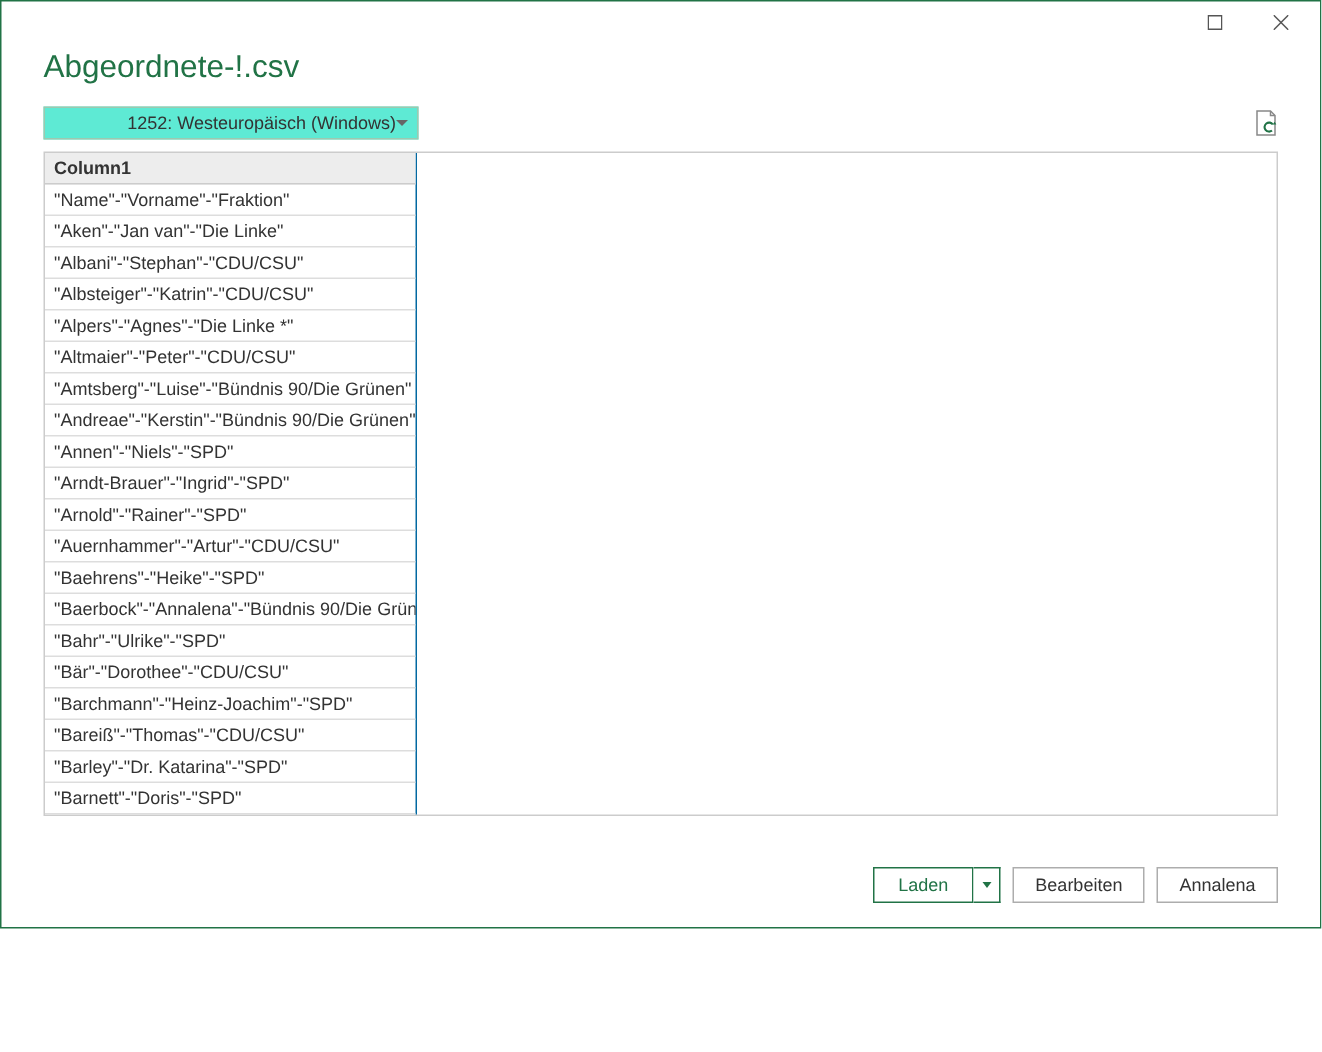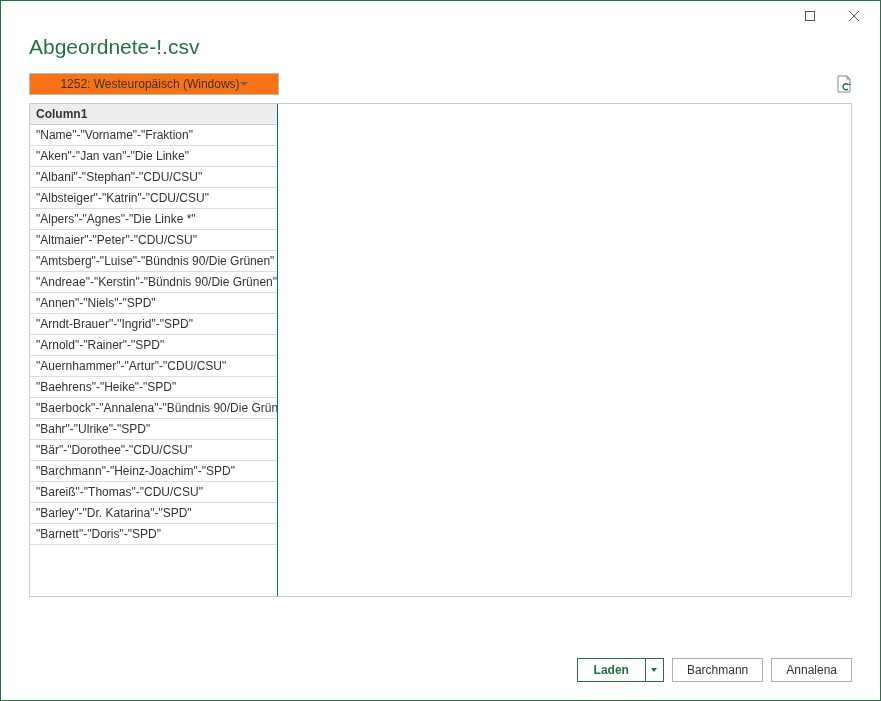--- a/index.html
+++ b/index.html
@@ -9,21 +9,21 @@
     height: 701px;
     font-family: "Segoe UI", sans-serif;
     font-size: 12px;
     color: #444;
     background: #fff;
     overflow: hidden;
   }
   .window {
     box-sizing: border-box;
     width: 881px;
-    height: 701px;
+    height: 619px;
     border: 1px solid #217346;
     background: #fff;
     display: flex;
     flex-direction: column;
   }
   .titlebar {
     height: 30px;
     display: flex;
     justify-content: flex-end;
     align-items: center;
@@ -57,24 +57,24 @@
   }
   .origin-row {
     display: flex;
     align-items: center;
     justify-content: space-between;
   }
   .origin-select {
     width: 250px;
     height: 22px;
     border: 1px solid #9dc8b0;
-    background: #f97316;
-    display: flex;
-    align-items: center;
-    justify-content: center;
+    background: #5eead4;
+    display: flex;
+    align-items: center;
+    justify-content: flex-end;
     padding: 0 6px;
     box-sizing: border-box;
     color: #333;
   }
   .origin-select .caret {
     width: 0; height: 0;
     border-left: 4px solid transparent;
     border-right: 4px solid transparent;
     border-top: 4px solid #666;
   }
@@ -133,21 +133,20 @@
     justify-content: center;
     box-sizing: border-box;
   }
   .btn-group {
     display: flex;
   }
   .btn-primary {
     border: 1px solid #217346;
     color: #217346;
     padding: 0 16px;
-    font-weight: bold;
   }
   .btn-drop {
     border: 1px solid #217346;
     border-left: none;
     width: 18px;
     padding: 0;
     display: flex;
     align-items: center;
     justify-content: center;
   }
@@ -228,16 +227,16 @@
     </div>
   </div>
 
   <div class="footer">
     <div class="btn-group">
       <div class="btn btn-primary">Laden</div>
       <div class="btn btn-drop">
         <span class="caret"></span>
       </div>
     </div>
-    <div class="btn">Barchmann</div>
+    <div class="btn">Bearbeiten</div>
     <div class="btn">Annalena</div>
   </div>
 </div>
 
 </body></html>

